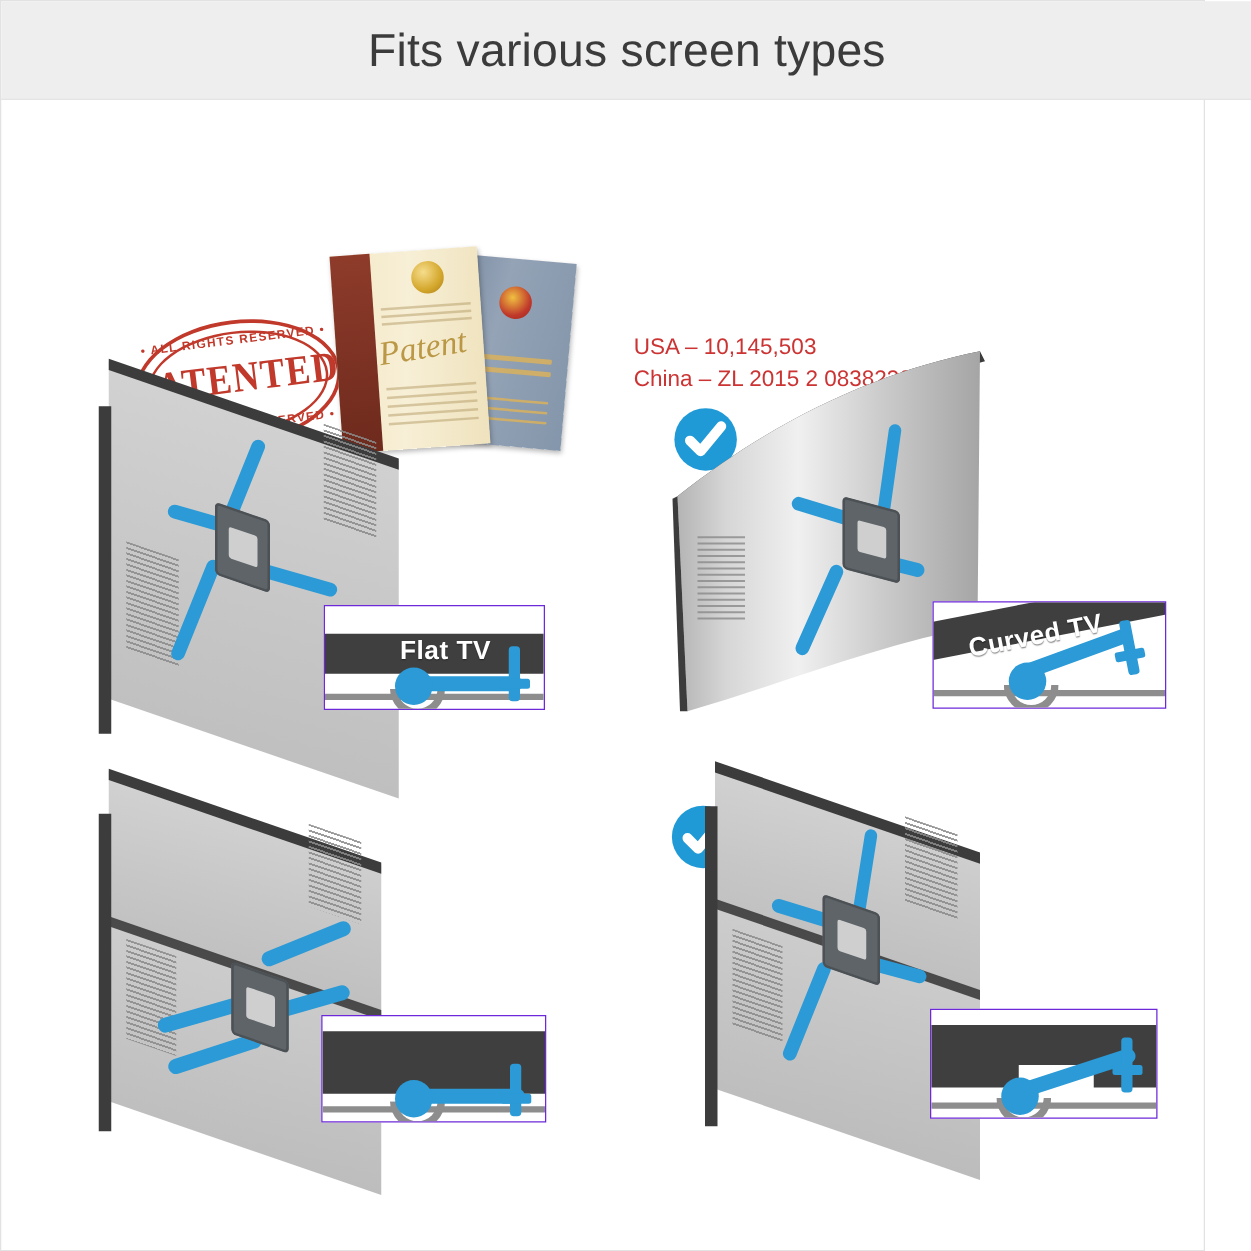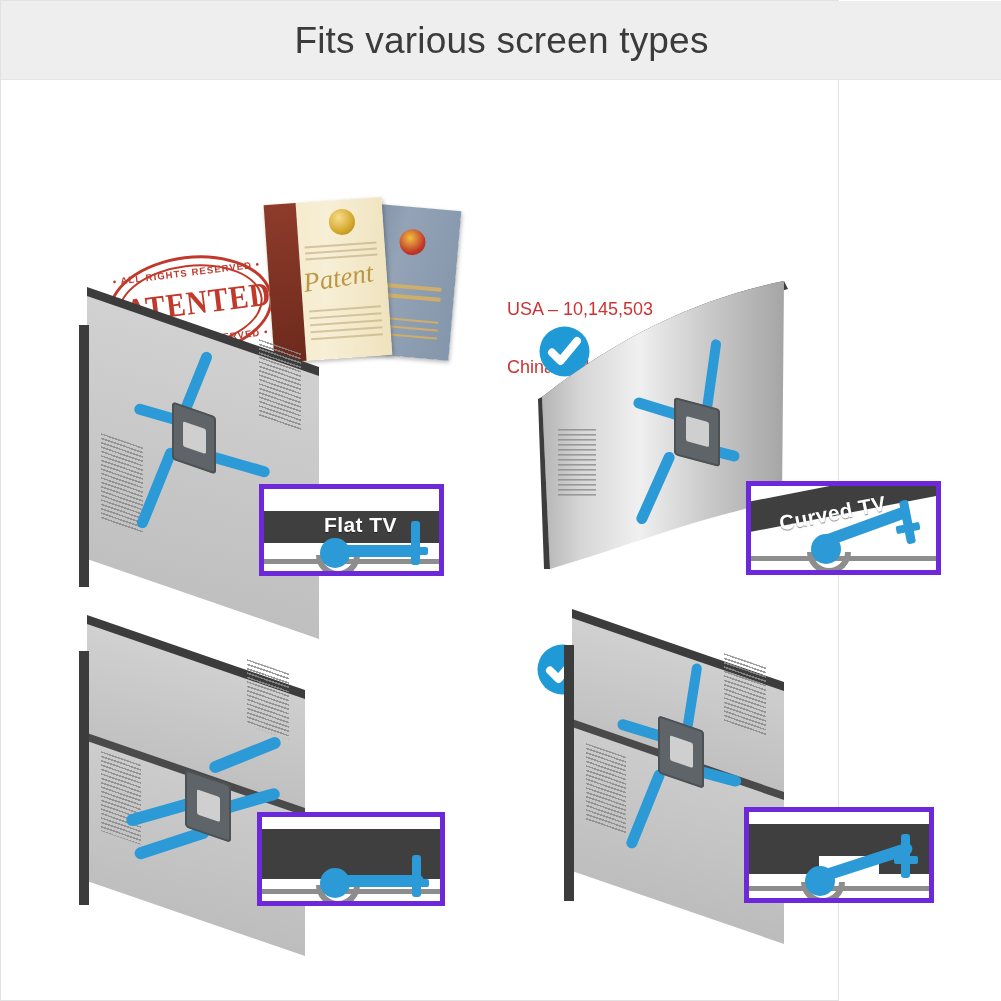--- a/index.html
+++ b/index.html
@@ -3,21 +3,21 @@
 <meta charset="utf-8">
 <style>
   html,body{margin:0;padding:0;}
   body{
     width:1001px;height:1001px;
     background:#ffffff;
     font-family:"Liberation Sans", sans-serif;
     overflow:hidden;
   }
   .page{
-    position:relative;width:839px;height:1001px;
+    position:relative;width:964px;height:1001px;
     box-sizing:border-box;
     border:1px solid #e2e2e2;
     background:#ffffff;
   }
   
   .header{
     position:absolute;left:0;top:0;width:1001px;height:78px;
     background:#eeeeee;
     border-bottom:1px solid #e4e4e4;
     display:flex;align-items:center;justify-content:center;
@@ -92,33 +92,33 @@
   }
   .us-txt{
     position:absolute;left:38px;width:72px;height:2px;
     background:#b9a36f;opacity:.55;
   }
   .patent-text{position:absolute;left:506px;top:168px;}
   .patent-title{
     font-size:25px;font-weight:700;color:#cc3333;line-height:1.25;
     margin-bottom:3px;
   }
-  .patent-line{font-size:18px;color:#cc3333;line-height:1.45;margin-top:32px;}
+  .patent-line{font-size:18px;color:#cc3333;line-height:1.45;}
   
   .quad{position:absolute;}
   .q1{left:78px;top:280px;width:380px;height:310px;}
   .q2{left:505px;top:268px;width:440px;height:320px;}
   .q3{left:78px;top:608px;width:380px;height:308px;}
   .q4{left:505px;top:600px;width:440px;height:316px;}
   
   .check{position:absolute;width:53px;height:53px;}
   .check svg{display:block;}
   
   .inset{
-    position:absolute;background:#ffffff;border:5px solid #6d28d9;
+    position:absolute;background:#ffffff;border:1px solid #6d28d9;
     overflow:hidden;
   }
   .bar{position:absolute;background:#403f3f;}
   .wallline{position:absolute;height:5px;background:#8d8d8d;}
   .inset-label{
     position:absolute;color:#ffffff;font-weight:700;
     font-size:21px;letter-spacing:.4px;
     text-shadow:0 1px 1px rgba(0,0,0,.45);
     white-space:nowrap;
   }

